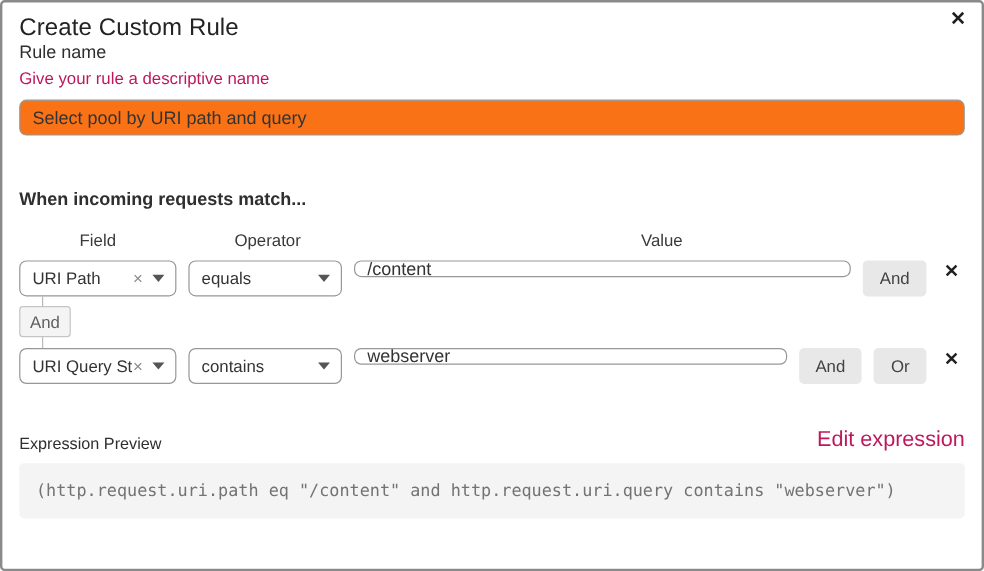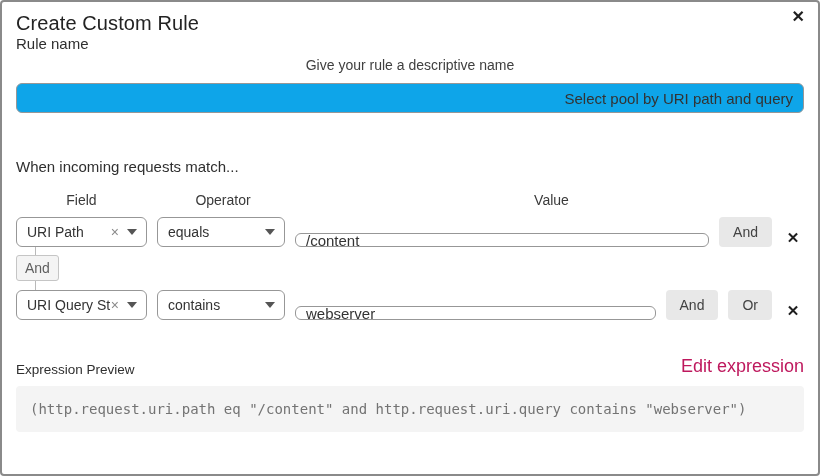--- a/index.html
+++ b/index.html
@@ -34,59 +34,57 @@
     color: #232323;
     letter-spacing: 0.1px;
   }
   .rule-name-label {
     font-size: 15px;
     color: #2f2f2f;
   }
   .rule-name-helper {
     margin-top: 5px;
     font-size: 14px;
-    color: #404040;
-    text-align: center;
+    color: #be185d;
   }
   .text-input {
     display: block;
     width: 100%;
     height: 30px;
     margin-top: 10px;
     border: 1px solid #979797;
     border-radius: 6px;
     padding: 0 10px;
     font-family: "Liberation Sans", sans-serif;
     font-size: 15px;
     color: #333;
-    background: #0ea5e9;
+    background: #f97316;
     outline: none;
-    text-align: right;
   }
   .section-heading {
     margin-top: 45px;
     font-size: 15px;
-    font-weight: normal;
+    font-weight: bold;
     color: #2f2f2f;
   }
   .col-headers {
     display: flex;
     gap: 10px;
     margin-top: 17px;
     font-size: 14px;
     color: #3a3a3a;
     text-align: center;
   }
   .col-field { width: 131px; }
   .col-op    { width: 132px; }
   .col-val   { flex: 1; }
   .cond-row {
     display: flex;
     gap: 10px;
-    align-items: flex-end;
+    align-items: flex-start;
     margin-top: 9px;
     height: 30px;
   }
   .select-box {
     display: flex;
     align-items: center;
     height: 30px;
     border: 1px solid #979797;
     border-radius: 6px;
     background: #fff;

